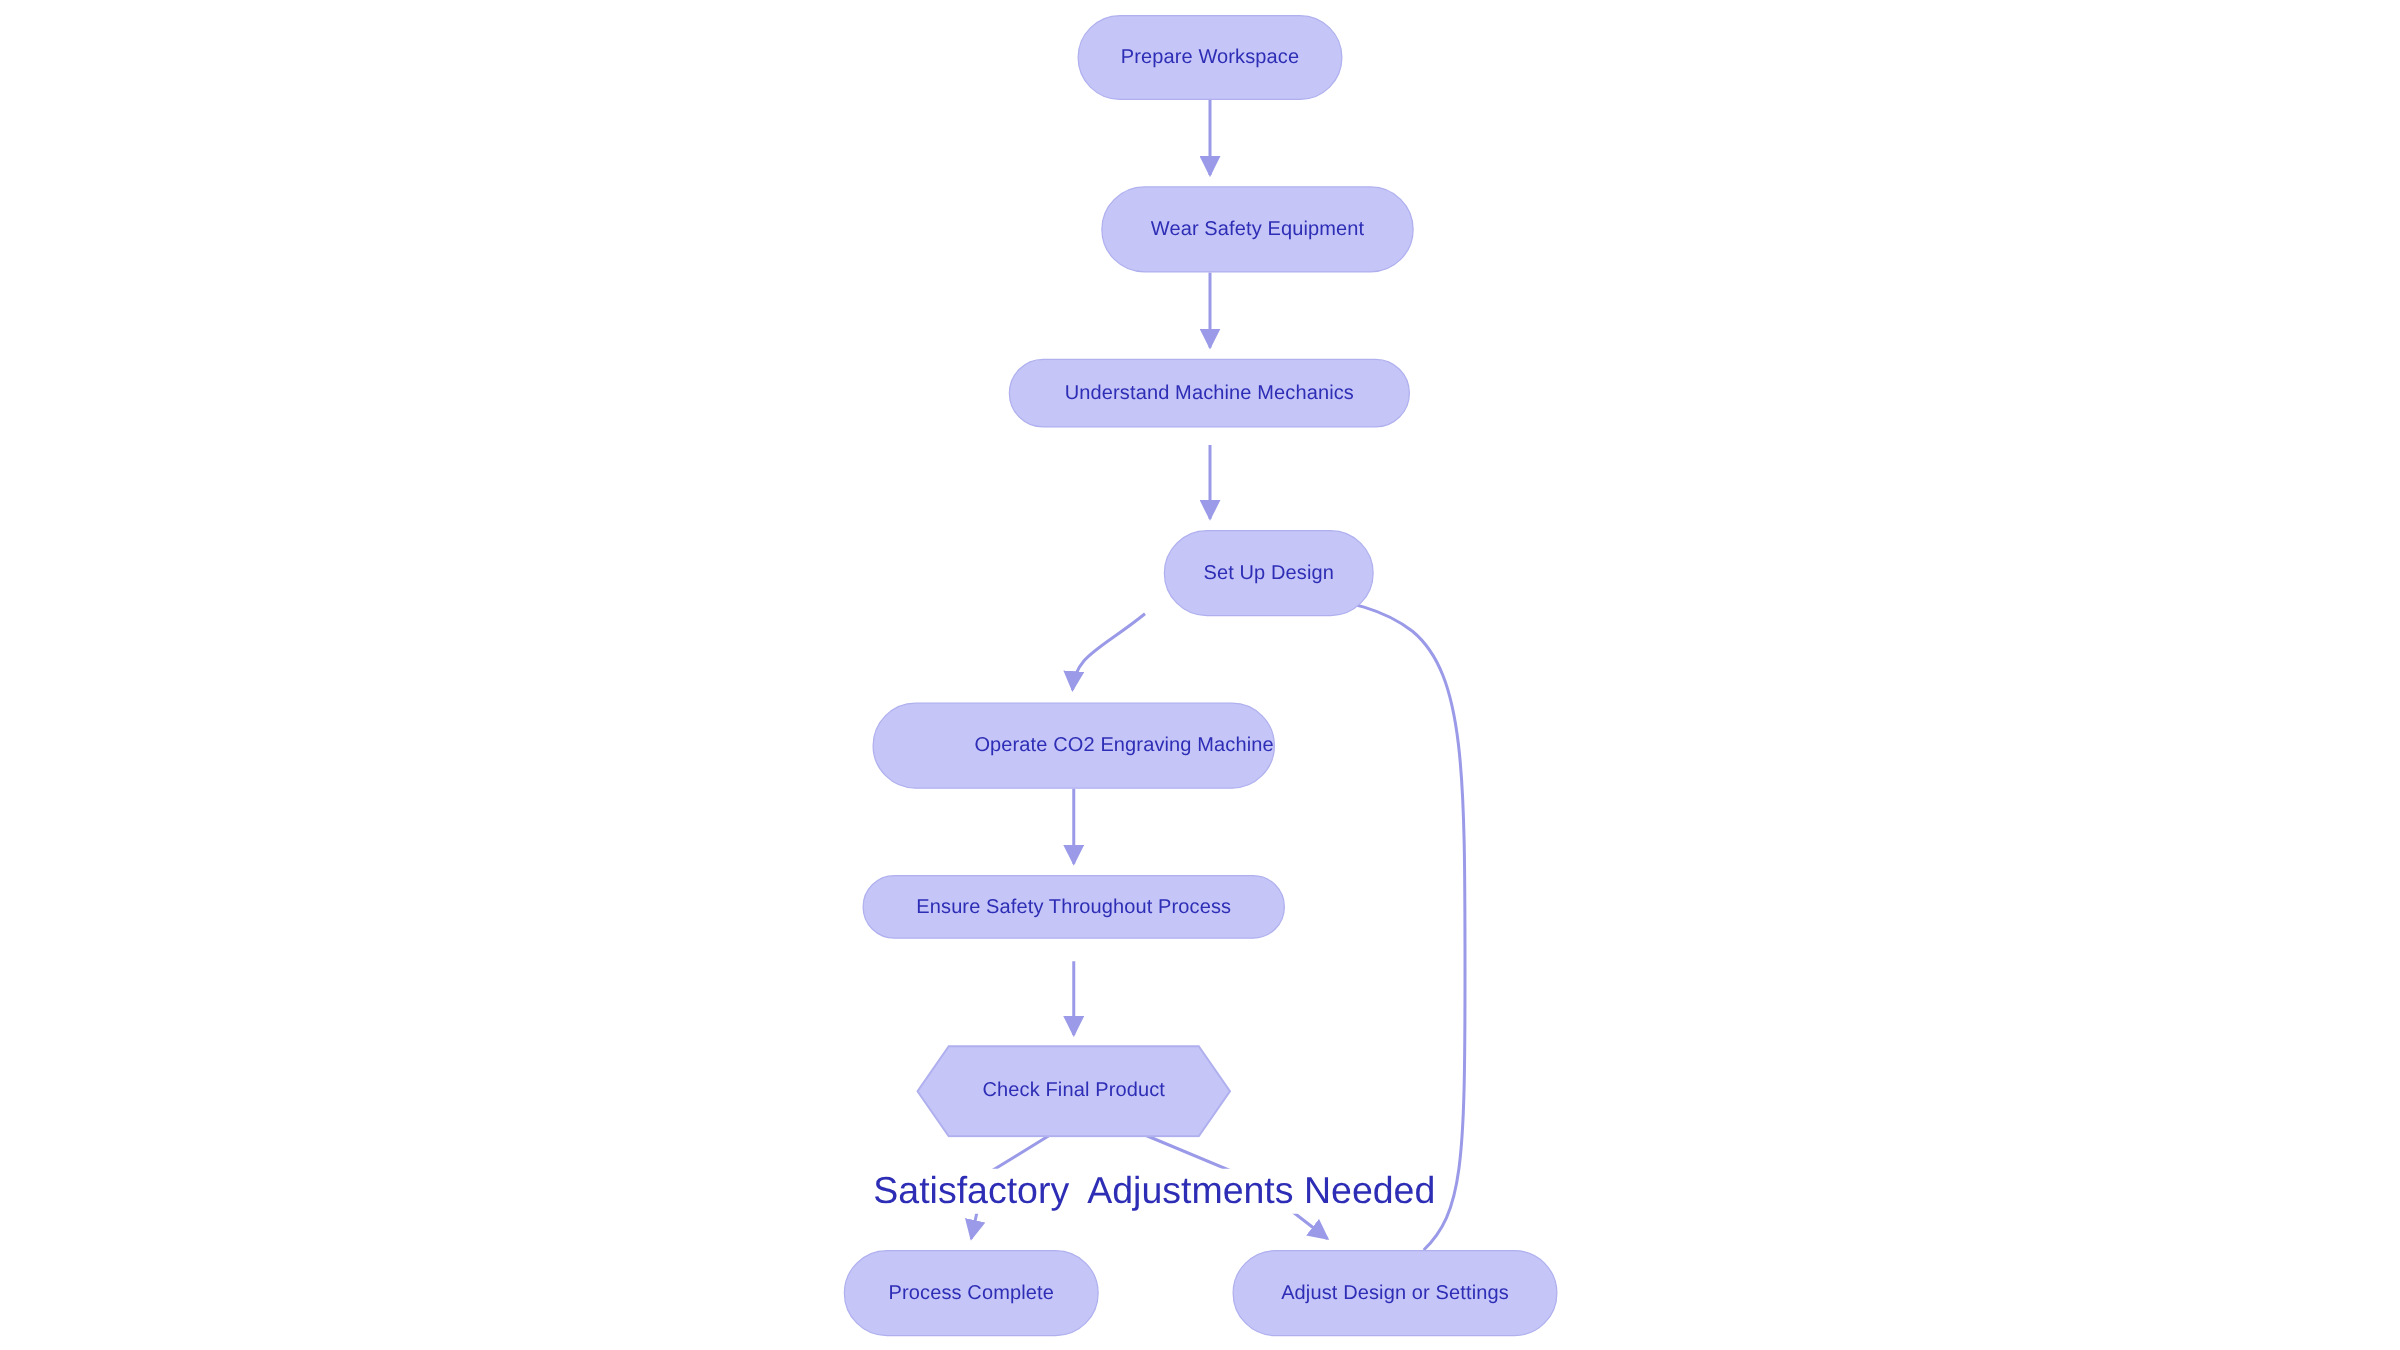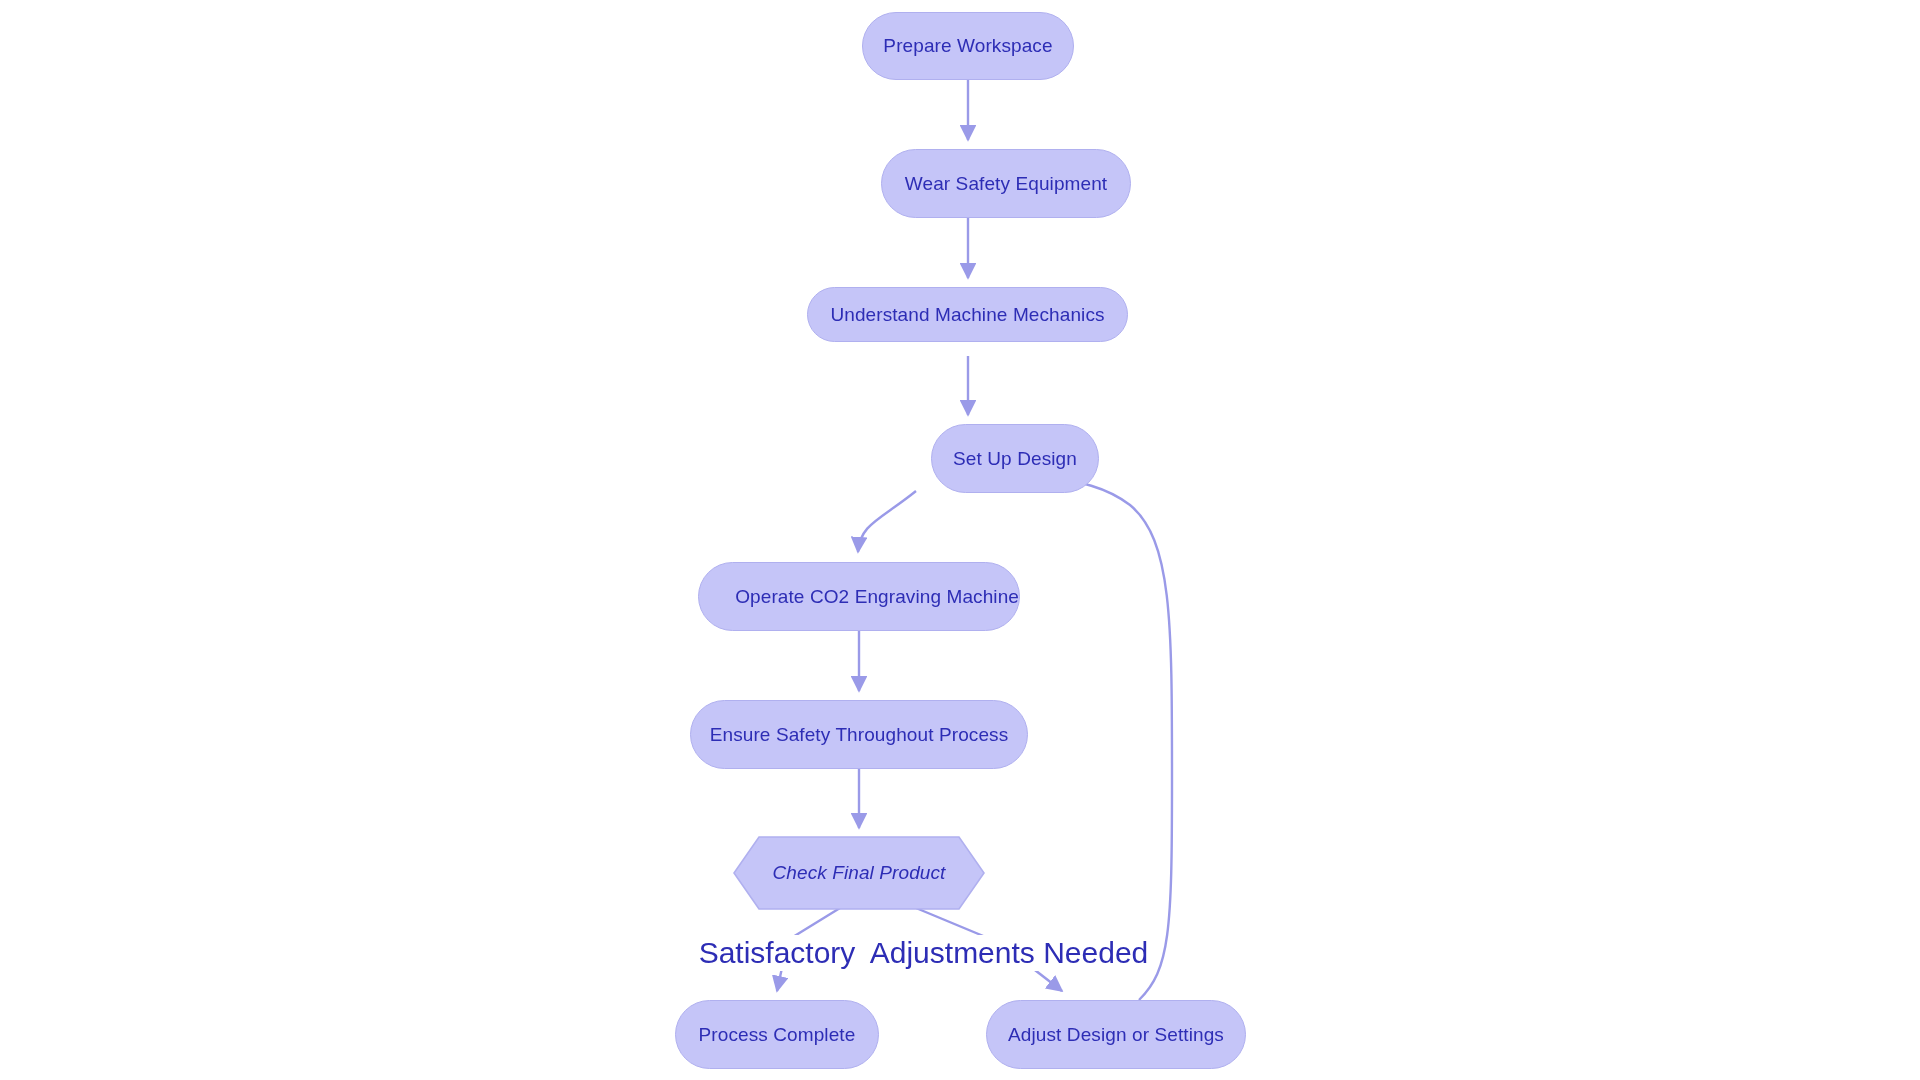--- a/index.html
+++ b/index.html
@@ -28,21 +28,21 @@
   }
   .node {
     position: absolute;
     box-sizing: border-box;
     display: flex;
     align-items: center;
     justify-content: center;
     background: #c5c5f8;
     border: 1.4px solid #b0b0ef;
     color: #2d2db5;
-    font-size: 19px;
+    font-size: 16px;
     letter-spacing: 0.1px;
     white-space: nowrap;
     font-family: "Liberation Sans", sans-serif;
   }
   .node.stadium {
     border-radius: 999px;
   }
   .node.hexagon {
     background: transparent;
     border: none;
@@ -50,21 +50,20 @@
   .hex-shape {
     position: absolute;
     left: 0;
     top: 0;
     width: 100%;
     height: 100%;
   }
   .node.hexagon .node-label {
     position: relative;
     z-index: 2;
-    font-style: italic;
   }
   .node-label {
     pointer-events: none;
   }
   .edge-label {
     position: absolute;
     color: #2d2db5;
     font-size: 30px;
     white-space: nowrap;
     font-family: "Liberation Sans", sans-serif;
@@ -122,21 +121,21 @@
   </div>
 
   <div class="node stadium" style="left:883px; top:424px; width:168px; height:69px;margin-left:48px;">
     <span class="node-label">Set Up Design</span>
   </div>
 
   <div class="node stadium" style="left:698px; top:562px; width:322px; height:69px;justify-content:flex-end;">
     <span class="node-label">Operate CO2 Engraving Machine</span>
   </div>
 
-  <div class="node stadium" style="left:690px; top:700px; width:338px; height:69px;">
+  <div class="node stadium" style="left:690px; top:700px; width:338px; height:51px;">
     <span class="node-label">Ensure Safety Throughout Process</span>
   </div>
 
   <div class="node hexagon" style="left:733px; top:836px; width:252px; height:74px;">
     <svg class="hex-shape" viewBox="0 0 252 74" preserveAspectRatio="none" xmlns="http://www.w3.org/2000/svg">
       <polygon points="26,1 226,1 251,37 226,73 26,73 1,37" fill="#c5c5f8" stroke="#b0b0ef" stroke-width="1.6"></polygon>
     </svg>
     <span class="node-label">Check Final Product</span>
   </div>
 

